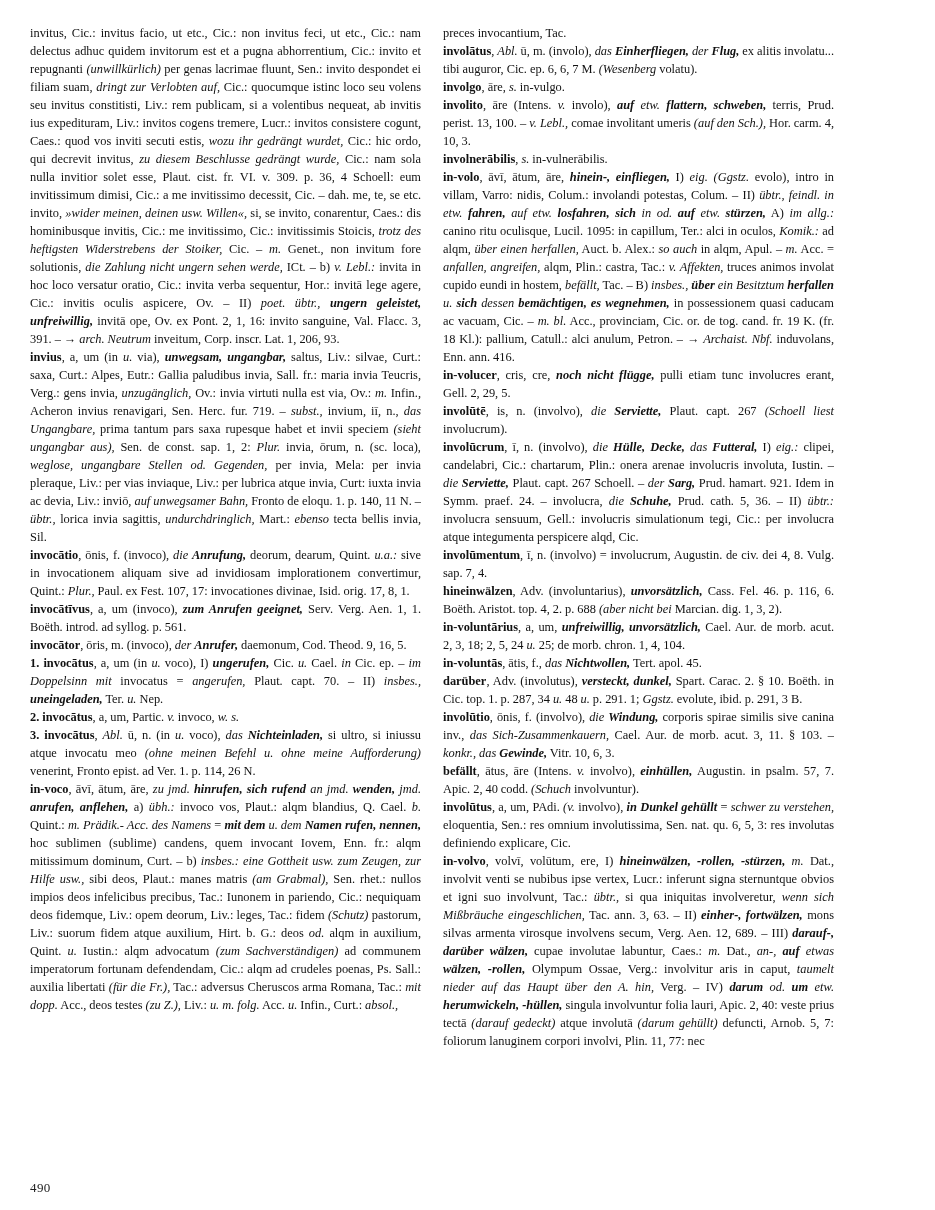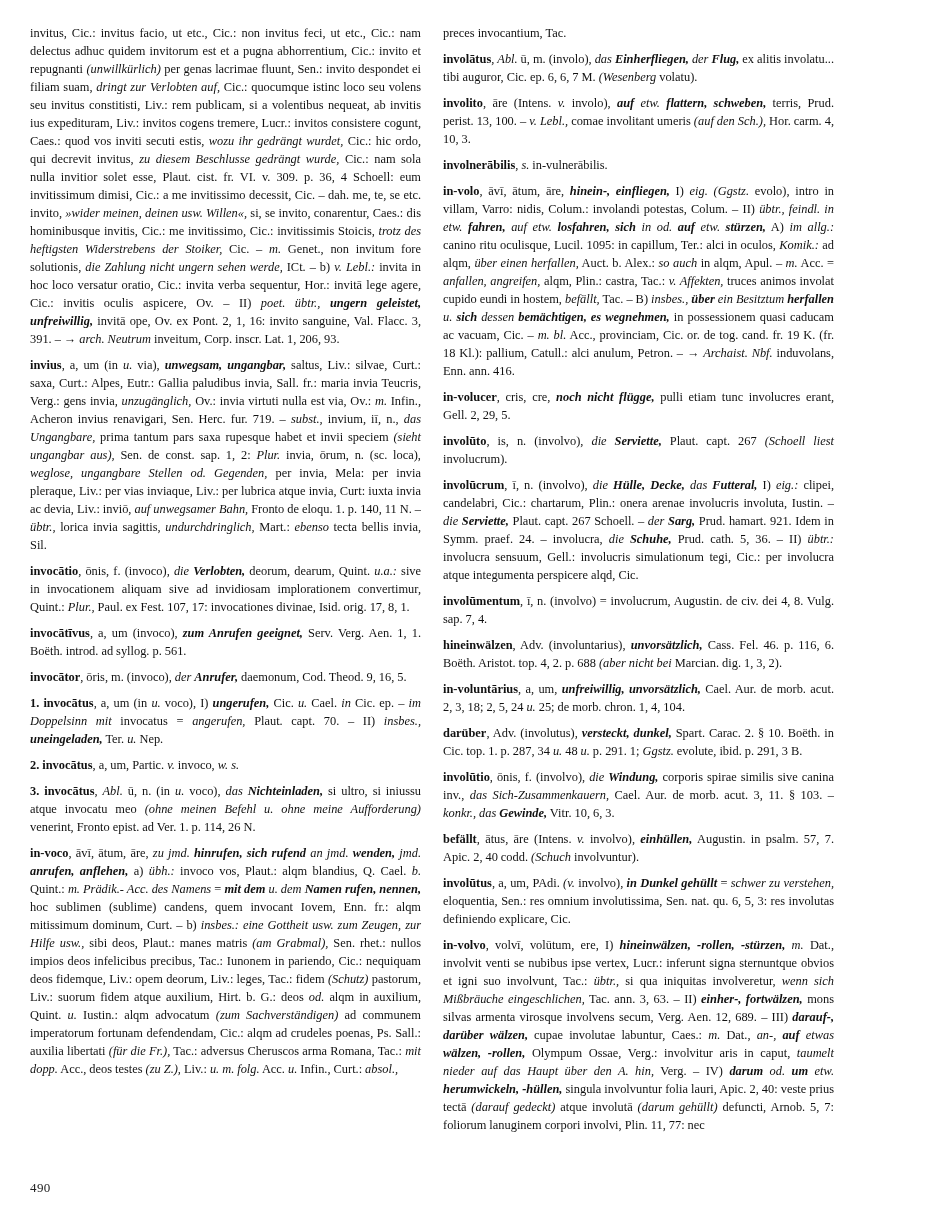--- a/index.html
+++ b/index.html
@@ -37,21 +37,21 @@
     text-justify: inter-word;
     hyphens: manual;
     -webkit-hyphens: manual;
     word-spacing: -0.1px;
   }
   .entry {
     margin: 0;
     padding: 0;
     text-indent: 0;
   }
-  .entry + .entry { margin-top: 8px; }
+  .entry + .entry { margin-top: 0; }
   .lastline-left {
     text-align-last: left;
   }
   .page-num {
     position: absolute;
     left: 30px;
     top: 1180px;
     font-size: 13px;
     letter-spacing: 0.4px;
     font-family: "Liberation Serif", "DejaVu Serif", serif;
@@ -63,40 +63,42 @@
 </head>
 <body>
 
 <div id="page">
 
   <div id="columns">
 
     <div class="column" id="col-left">
         <p class="entry lastline-left">invitus, Cic.: invitus facio, ut etc., Cic.: non invitus feci, ut etc., Cic.: nam delectus adhuc quidem invitorum est et a pugna abhorrentium, Cic.: invito et repugnanti <i>(unwillkürlich)</i> per genas lacrimae fluunt, Sen.: invito despondet ei filiam suam, <i>dringt zur Verlobten auf,</i> Cic.: quocumque istinc loco seu volens seu invitus constitisti, Liv.: rem publicam, si a volentibus nequeat, ab invitis ius expedituram, Liv.: invitos cogens tremere, Lucr.: invitos consistere cogunt, Caes.: quod vos inviti secuti estis, <i>wozu ihr gedrängt wurdet,</i> Cic.: hic ordo, qui decrevit invitus, <i>zu diesem Beschlusse gedrängt wurde,</i> Cic.: nam sola nulla invitior solet esse, Plaut. cist. fr. VI. v. 309. p. 36, 4 Schoell: eum invitissimum dimisi, Cic.: a me invitissimo decessit, Cic. – dah. me, te, se etc. invito, <i>»wider meinen, deinen usw. Willen«,</i> si, se invito, conarentur, Caes.: dis hominibusque invitis, Cic.: me invitissimo, Cic.: invitissimis Stoicis, <i>trotz des heftigsten Widerstrebens der Stoiker,</i> Cic. – <i>m.</i> Genet., non invitum fore solutionis, <i>die Zahlung nicht ungern sehen werde,</i> ICt. – b) <i>v. Lebl.:</i> invita in hoc loco versatur oratio, Cic.: invita verba sequentur, Hor.: invitā lege agere, Cic.: invitis oculis aspicere, Ov. – II) <i>poet. übtr.,</i> <b><i>ungern geleistet, unfreiwillig,</i></b> invitā ope, Ov. ex Pont. 2, 1, 16: invito sanguine, Val. Flacc. 3, 391. – → <i>arch. Neutrum</i> inveitum, Corp. inscr. Lat. 1, 206, 93.</p>
         <p class="entry lastline-left"><b>invius</b>, a, um (in <i>u.</i> via), <b><i>unwegsam, ungangbar,</i></b> saltus, Liv.: silvae, Curt.: saxa, Curt.: Alpes, Eutr.: Gallia paludibus invia, Sall. fr.: maria invia Teucris, Verg.: gens invia, <i>unzugänglich,</i> Ov.: invia virtuti nulla est via, Ov.: <i>m.</i> Infin., Acheron invius renavigari, Sen. Herc. fur. 719. – <i>subst.,</i> invium, iī, n., <i>das Ungangbare,</i> prima tantum pars saxa rupesque habet et invii speciem <i>(sieht ungangbar aus),</i> Sen. de const. sap. 1, 2: <i>Plur.</i> invia, ōrum, n. (sc. loca), <i>weglose, ungangbare Stellen od. Gegenden,</i> per invia, Mela: per invia pleraque, Liv.: per vias inviaque, Liv.: per lubrica atque invia, Curt: iuxta invia ac devia, Liv.: inviō, <i>auf unwegsamer Bahn,</i> Fronto de eloqu. 1. p. 140, 11 N. – <i>übtr.,</i> lorica invia sagittis, <i>undurchdringlich,</i> Mart.: <i>ebenso</i> tecta bellis invia, Sil.</p>
-        <p class="entry lastline-left"><b>invocātio</b>, ōnis, f. (invoco), <i>die <b>Verlobten,</b></i> deorum, dearum, Quint. <i>u.a.:</i> sive in invocationem aliquam sive ad invidiosam implorationem convertimur, Quint.: <i>Plur.,</i> Paul. ex Fest. 107, 17: invocationes divinae, Isid. orig. 17, 8, 1.</p>
+        <p class="entry lastline-left"><b>invocātio</b>, ōnis, f. (invoco), <i>die <b>Anrufung,</b></i> deorum, dearum, Quint. <i>u.a.:</i> sive in invocationem aliquam sive ad invidiosam implorationem convertimur, Quint.: <i>Plur.,</i> Paul. ex Fest. 107, 17: invocationes divinae, Isid. orig. 17, 8, 1.</p>
         <p class="entry lastline-left"><b>invocātīvus</b>, a, um (invoco), <b><i>zum Anrufen geeignet,</i></b> Serv. Verg. Aen. 1, 1. Boëth. introd. ad syllog. p. 561.</p>
         <p class="entry lastline-left"><b>invocātor</b>, ōris, m. (invoco), <i>der <b>Anrufer,</b></i> daemonum, Cod. Theod. 9, 16, 5.</p>
         <p class="entry lastline-left"><b>1. invocātus</b>, a, um (in <i>u.</i> voco), I) <b><i>ungerufen,</i></b> Cic. <i>u.</i> Cael. <i>in</i> Cic. ep. – <i>im Doppelsinn mit</i> invocatus = <i>angerufen,</i> Plaut. capt. 70. – II) <i>insbes.,</i> <b><i>uneingeladen,</i></b> Ter. <i>u.</i> Nep.</p>
         <p class="entry lastline-left"><b>2. invocātus</b>, a, um, Partic. <i>v.</i> invoco, <i>w. s.</i></p>
         <p class="entry lastline-left"><b>3. invocātus</b>, <i>Abl.</i> ū, n. (in <i>u.</i> voco), <i>das <b>Nichteinladen,</b></i> si ultro, si iniussu atque invocatu meo <i>(ohne meinen Befehl u. ohne meine Aufforderung)</i> venerint, Fronto epist. ad Ver. 1. p. 114, 26 N.</p>
         <p class="entry"><b>in-voco</b>, āvī, ātum, āre, <i>zu jmd.</i> <b><i>hinrufen, sich rufend</i></b> <i>an jmd.</i> <b><i>wenden,</i></b> <i>jmd.</i> <b><i>anrufen, anflehen,</i></b> a) <i>übh.:</i> invoco vos, Plaut.: alqm blandius, Q. Cael. <i>b.</i> Quint.: <i>m. Prädik.- Acc. des Namens</i> = <b><i>mit dem</i></b> <i>u. dem</i> <b><i>Namen rufen, nennen,</i></b> hoc sublimen (sublime) candens, quem invocant Iovem, Enn. fr.: alqm mitissimum dominum, Curt. – b) <i>insbes.: eine Gottheit usw. zum Zeugen, zur Hilfe usw.,</i> sibi deos, Plaut.: manes matris <i>(am Grabmal),</i> Sen. rhet.: nullos impios deos infelicibus precibus, Tac.: Iunonem in pariendo, Cic.: nequiquam deos fidemque, Liv.: opem deorum, Liv.: leges, Tac.: fidem <i>(Schutz)</i> pastorum, Liv.: suorum fidem atque auxilium, Hirt. b. G.: deos <i>od.</i> alqm in auxilium, Quint. <i>u.</i> Iustin.: alqm advocatum <i>(zum Sachverständigen)</i> ad communem imperatorum fortunam defendendam, Cic.: alqm ad crudeles poenas, Ps. Sall.: auxilia libertati <i>(für die Fr.),</i> Tac.: adversus Cheruscos arma Romana, Tac.: <i>mit dopp.</i> Acc., deos testes <i>(zu Z.),</i> Liv.: <i>u. m. folg.</i> Acc. <i>u.</i> Infin., Curt.: <i>absol.,</i></p>
       </div>
     <div class="column" id="col-right">
         <p class="entry lastline-left">preces invocantium, Tac.</p>
         <p class="entry lastline-left"><b>involātus</b>, <i>Abl.</i> ū, m. (involo), <i>das <b>Einherfliegen,</b> der <b>Flug,</b></i> ex alitis involatu... tibi auguror, Cic. ep. 6, 6, 7 M. <i>(Wesenberg</i> volatu).</p>
+        <p class="entry lastline-left"><b>involgo</b>, āre, <i>s.</i> in-vulgo.</p>
         <p class="entry lastline-left"><b>involito</b>, āre (Intens. <i>v.</i> involo), <b><i>auf</i></b> <i>etw.</i> <b><i>flattern, schweben,</i></b> terris, Prud. perist. 13, 100. – <i>v. Lebl.,</i> comae involitant umeris <i>(auf den Sch.),</i> Hor. carm. 4, 10, 3.</p>
         <p class="entry lastline-left"><b>involnerābilis</b>, <i>s.</i> in-vulnerābilis.</p>
         <p class="entry lastline-left"><b>in-volo</b>, āvī, ātum, āre, <b><i>hinein-, einfliegen,</i></b> I) <i>eig.</i> <i>(Ggstz.</i> evolo), intro in villam, Varro: nidis, Colum.: involandi potestas, Colum. – II) <i>übtr., feindl. in etw.</i> <b><i>fahren,</i></b> <i>auf etw.</i> <b><i>losfahren, sich</i></b> <i>in od.</i> <b><i>auf</i></b> <i>etw.</i> <b><i>stürzen,</i></b> A) <i>im allg.:</i> canino ritu oculisque, Lucil. 1095: in capillum, Ter.: alci in oculos, <i>Komik.:</i> ad alqm, <i>über einen herfallen,</i> Auct. b. Alex.: <i>so auch</i> in alqm, Apul. – <i>m.</i> Acc. = <i>anfallen, angreifen,</i> alqm, Plin.: castra, Tac.: <i>v. Affekten,</i> truces animos involat cupido eundi in hostem, <i>befällt,</i> Tac. – B) <i>insbes.,</i> <b><i>über</i></b> <i>ein Besitztum</i> <b><i>herfallen</i></b> <i>u.</i> <b><i>sich</i></b> <i>dessen</i> <b><i>bemächtigen, es wegnehmen,</i></b> in possessionem quasi caducam ac vacuam, Cic. – <i>m. bl.</i> Acc., provinciam, Cic. or. de tog. cand. fr. 19 K. (fr. 18 Kl.): pallium, Catull.: alci anulum, Petron. – → <i>Archaist. Nbf.</i> induvolans, Enn. ann. 416.</p>
         <p class="entry lastline-left"><b>in-volucer</b>, cris, cre, <b><i>noch nicht flügge,</i></b> pulli etiam tunc involucres erant, Gell. 2, 29, 5.</p>
-        <p class="entry lastline-left"><b>involūto</b>, is, n. (involvo), <i>die <b>Serviette,</b></i> Plaut. capt. 267 <i>(Schoell liest</i> involucrum).</p>
+        <p class="entry lastline-left"><b>involūtē</b>, is, n. (involvo), <i>die <b>Serviette,</b></i> Plaut. capt. 267 <i>(Schoell liest</i> involucrum).</p>
         <p class="entry lastline-left"><b>involūcrum</b>, ī, n. (involvo), <i>die <b>Hülle, Decke,</b> das <b>Futteral,</b></i> I) <i>eig.:</i> clipei, candelabri, Cic.: chartarum, Plin.: onera arenae involucris involuta, Iustin. – <i>die <b>Serviette,</b></i> Plaut. capt. 267 Schoell. – <i>der <b>Sarg,</b></i> Prud. hamart. 921. Idem in Symm. praef. 24. – involucra, <i>die <b>Schuhe,</b></i> Prud. cath. 5, 36. – II) <i>übtr.:</i> involucra sensuum, Gell.: involucris simulationum tegi, Cic.: per involucra atque integumenta perspicere alqd, Cic.</p>
         <p class="entry lastline-left"><b>involūmentum</b>, ī, n. (involvo) = involucrum, Augustin. de civ. dei 4, 8. Vulg. sap. 7, 4.</p>
         <p class="entry lastline-left"><b>hineinwälzen</b>, Adv. (involuntarius), <b><i>unvorsätzlich,</i></b> Cass. Fel. 46. p. 116, 6. Boëth. Aristot. top. 4, 2. p. 688 <i>(aber nicht bei</i> Marcian. dig. 1, 3, 2).</p>
         <p class="entry lastline-left"><b>in-voluntārius</b>, a, um, <b><i>unfreiwillig, unvorsätzlich,</i></b> Cael. Aur. de morb. acut. 2, 3, 18; 2, 5, 24 <i>u.</i> 25; de morb. chron. 1, 4, 104.</p>
+        <p class="entry lastline-left"><b>in-voluntās</b>, ātis, f., <i>das <b>Nichtwollen,</b></i> Tert. apol. 45.</p>
         <p class="entry lastline-left"><b>darüber</b>, Adv. (involutus), <b><i>versteckt, dunkel,</i></b> Spart. Carac. 2. § 10. Boëth. in Cic. top. 1. p. 287, 34 <i>u.</i> 48 <i>u.</i> p. 291. 1; <i>Ggstz.</i> evolute, ibid. p. 291, 3 B.</p>
         <p class="entry lastline-left"><b>involūtio</b>, ōnis, f. (involvo), <i>die <b>Windung,</b></i> corporis spirae similis sive canina inv., <i>das Sich-Zusammenkauern,</i> Cael. Aur. de morb. acut. 3, 11. § 103. – <i>konkr., das <b>Gewinde,</b></i> Vitr. 10, 6, 3.</p>
         <p class="entry lastline-left"><b>befällt</b>, ātus, āre (Intens. <i>v.</i> involvo), <b><i>einhüllen,</i></b> Augustin. in psalm. 57, 7. Apic. 2, 40 codd. <i>(Schuch</i> involvuntur).</p>
         <p class="entry lastline-left"><b>involūtus</b>, a, um, PAdi. <i>(v.</i> involvo), <b><i>in Dunkel gehüllt</i></b> = <i>schwer zu verstehen,</i> eloquentia, Sen.: res omnium involutissima, Sen. nat. qu. 6, 5, 3: res involutas definiendo explicare, Cic.</p>
         <p class="entry"><b>in-volvo</b>, volvī, volūtum, ere, I) <b><i>hineinwälzen, -rollen, -stürzen,</i></b> <i>m.</i> Dat., involvit venti se nubibus ipse vertex, Lucr.: inferunt signa sternuntque obvios et igni suo involvunt, Tac.: <i>übtr.,</i> si qua iniquitas involveretur, <i>wenn sich Mißbräuche eingeschlichen,</i> Tac. ann. 3, 63. – II) <b><i>einher-, fortwälzen,</i></b> mons silvas armenta virosque involvens secum, Verg. Aen. 12, 689. – III) <b><i>darauf-, darüber wälzen,</i></b> cupae involutae labuntur, Caes.: <i>m.</i> Dat., <i>an-,</i> <b><i>auf</i></b> <i>etwas</i> <b><i>wälzen, -rollen,</i></b> Olympum Ossae, Verg.: involvitur aris in caput, <i>taumelt nieder auf das Haupt über den A. hin,</i> Verg. – IV) <b><i>darum</i></b> <i>od.</i> <b><i>um</i></b> <i>etw.</i> <b><i>herumwickeln, -hüllen,</i></b> singula involvuntur folia lauri, Apic. 2, 40: veste prius tectā <i>(darauf gedeckt)</i> atque involutā <i>(darum gehüllt)</i> defuncti, Arnob. 5, 7: foliorum lanuginem corpori involvi, Plin. 11, 77: nec</p>
       </div>
 
   </div>
 
   <div class="page-num">490</div>

